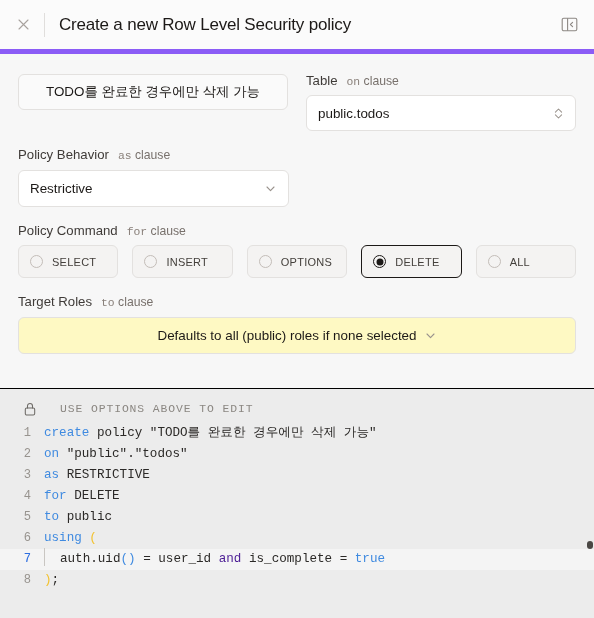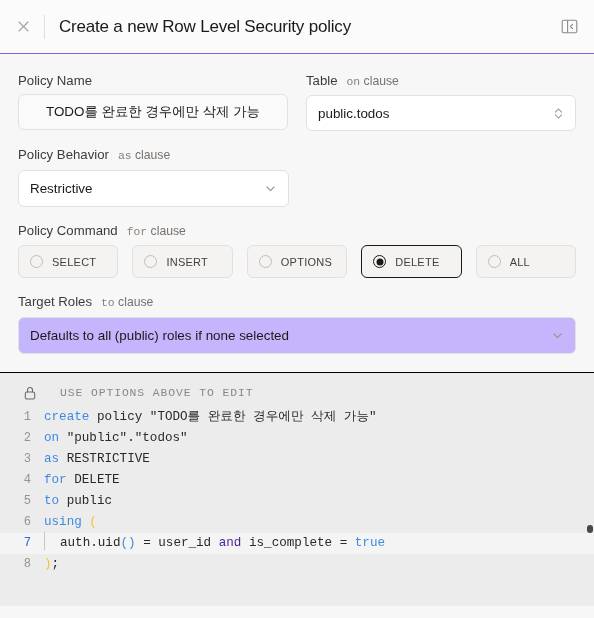--- a/index.html
+++ b/index.html
@@ -9,21 +9,21 @@
     overflow: hidden;
     background: #f7f7f7;
     font-family: "Liberation Sans", sans-serif;
     -webkit-font-smoothing: antialiased;
   }
 
   
   .header {
     height: 54px;
     background: #fbfbfb;
-    border-bottom: 1px solid #8b5cf6;
+    border-bottom: 5px solid #8b5cf6;
     display: flex;
     align-items: center;
     padding: 0 14px 0 10px;
   }
   .close-btn {
     width: 26px; height: 26px;
     display: flex; align-items: center; justify-content: center;
     color: #a8a29e;
     font-size: 13px;
     cursor: pointer;
@@ -99,21 +99,21 @@
     font-family: "Liberation Sans", sans-serif;
     position: relative;
   }
   .text-input { background: #fafafa; justify-content: center; }
   .select-box {
     background: #ffffff;
     cursor: pointer;
     justify-content: space-between;
     gap: 7px;
   }
-  .select-box.grey { background: #c4b5fd; }
+  .select-box.grey { background: #fef9c3; justify-content: center; }
   .select-val { white-space: nowrap; overflow: hidden; }
   .chev { flex: 0 0 auto; color: #9a938d; display:flex; align-items:center; }
 
   
   .cmd-row {
     display: flex;
     gap: 14px;
   }
   .pill {
     flex: 1 1 0;
@@ -250,23 +250,20 @@
       <path d="M11.6 6.3 L9.4 8.5 L11.6 10.7" stroke="#8d8884" stroke-width="1.1" stroke-linecap="round" stroke-linejoin="round"></path>
     </svg>
   </div>
 </div>
 
 <div class="form-body">
 
   <div class="row">
 
     <div class="col-half field">
-      <div class="field-label">
-        <span class="lbl-main">Policy Name</span>
-      </div>
       <div class="text-input">
         <span>TODO를 완료한 경우에만 삭제 가능</span>
       </div>
     </div>
 
     <div class="col-half field">
       <div class="field-label">
         <span class="lbl-main">Table</span>
         <span class="lbl-clause"><span class="kw">on</span> <span>clause</span></span>
       </div>
@@ -319,21 +316,21 @@
           <span class="radio"></span>
           <span class="pill-label">DELETE</span>
         </div>
         <div class="pill">
           <span class="radio"></span>
           <span class="pill-label">ALL</span>
         </div>
       </div>
   </div>
 
-  <div class="field" style="margin-bottom:4px;">
+  <div class="field" style="margin-bottom:20px;">
     <div class="field-label">
       <span class="lbl-main">Target Roles</span>
       <span class="lbl-clause"><span class="kw">to</span> <span>clause</span></span>
     </div>
     <div class="select-box grey" style="height:37px;">
       <span class="select-val">Defaults to all (public) roles if none selected</span>
       <span class="chev">
         <svg width="13" height="13" viewBox="0 0 13 13" fill="none">
           <path d="M3 5 L6.5 8.6 L10 5" stroke="#9a938d" stroke-width="1.1" stroke-linecap="round" stroke-linejoin="round"></path>
         </svg>

